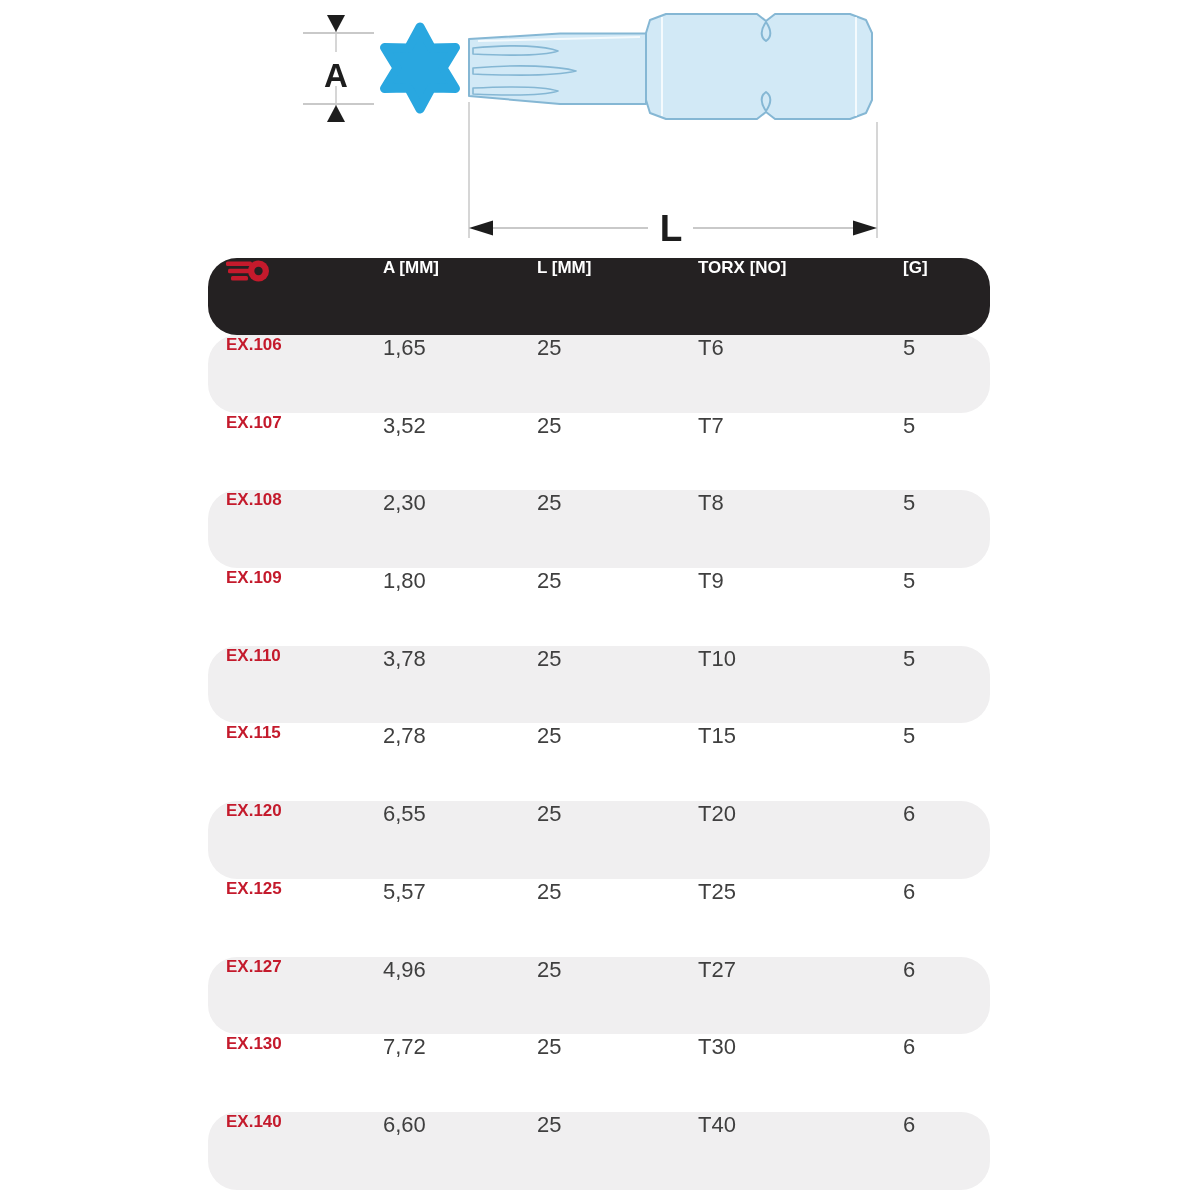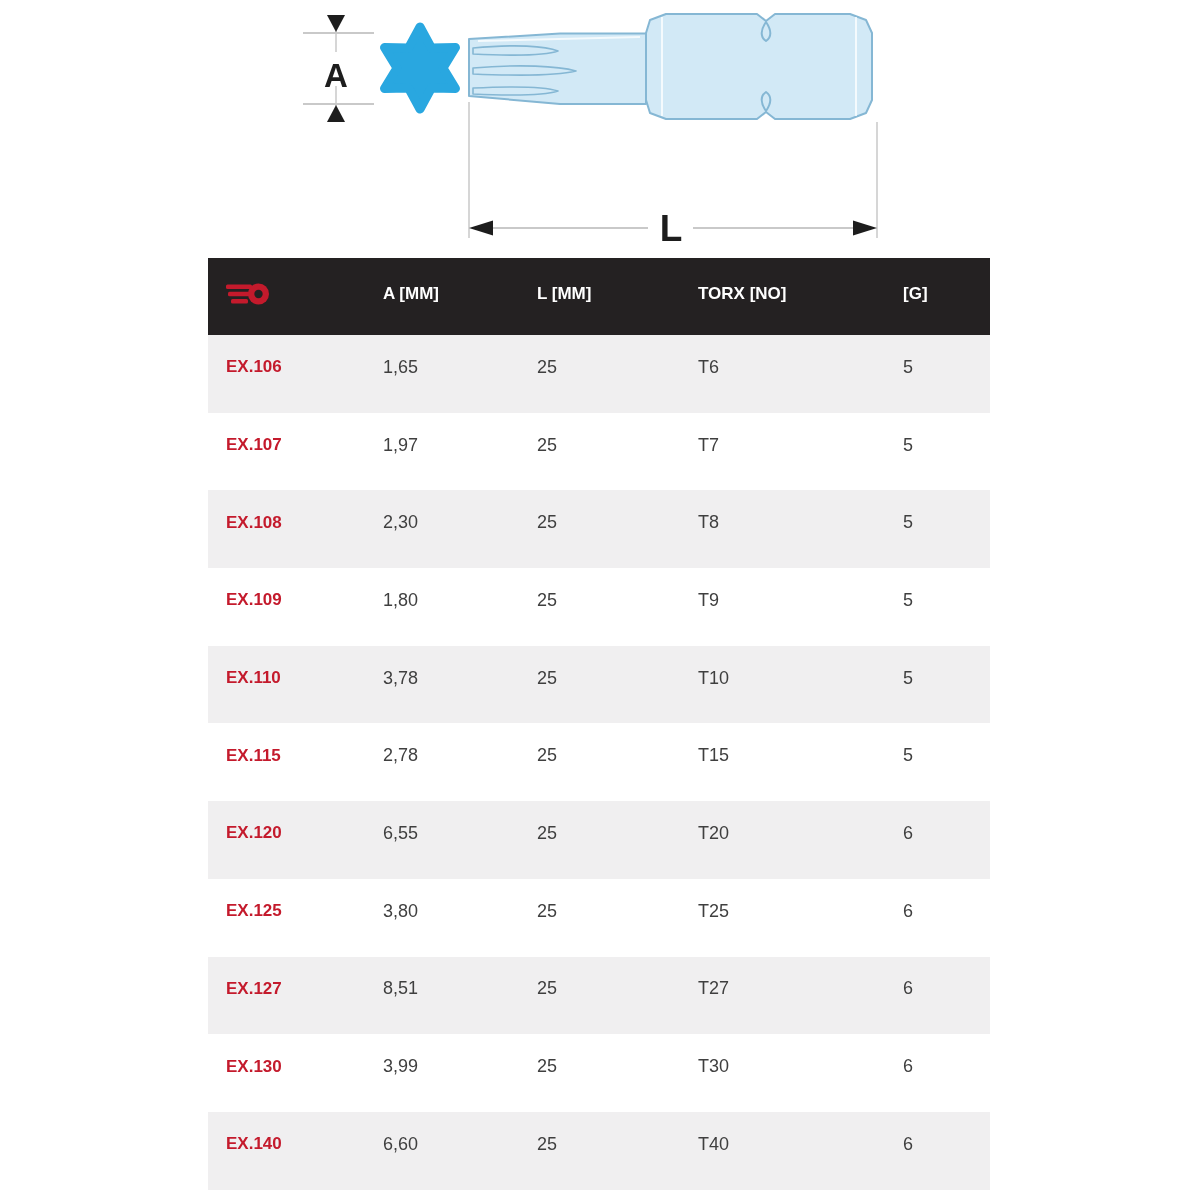--- a/index.html
+++ b/index.html
@@ -6,31 +6,31 @@
   html,body { width:1200px; height:1200px; background:#ffffff; position:relative;
               font-family:"Liberation Sans", sans-serif; }
   :root{
     --brand-red:#c41a2c; --header-bg:#242122; --row-alt:#f0eff0;
     --value-text:#3f3f3f; --star-blue:#29a7e0; --bit-fill:#d2e9f6;
     --bit-stroke:#85b7d4; --dim-line:#c9c9c9; --dim-dark:#1d1d1d;
   }
   #diagram { position:absolute; left:0; top:0; }
   #spec-table { position:absolute; left:208px; top:258px; width:782px;
                 font-size:17px; }
-  .row { display:flex; align-items:center; height:77.7px; padding-bottom:13px; }
+  .row { display:flex; height:77.7px; padding-bottom:13px;border-radius:29px; }
   .hdr { height:77px; background:var(--header-bg); color:#ffffff;
          font-weight:700; padding-bottom:6px; }
   .row:nth-child(odd):not(.hdr){ background:var(--row-alt); }
   .cell { flex:0 0 auto; }
   .cell-ref     { width:175px; padding-left:18px; color:var(--brand-red); font-weight:700; }
   .cell-a_mm    { width:154px; }
   .cell-l_mm    { width:161px; }
   .cell-torx_no { width:205px; }
   .cell-g       { width:87px; }
-  .row:not(.hdr) .cell:not(.cell-ref){ color:var(--value-text); font-weight:400; font-size:18px; }
+  .row:not(.hdr) .cell:not(.cell-ref){ color:var(--value-text); font-weight:400; font-size:22px; }
   .hdr .cell { color:#ffffff; }
   .logo-svg { display:block; }
 </style>
 </head>
 <body>
 
 <svg id="diagram" width="1200" height="255" viewBox="0 0 1200 255">
 
   <g>
     <line x1="303" y1="33" x2="374" y2="33" stroke="var(--dim-line)" stroke-width="2"></line>
@@ -101,21 +101,21 @@
   <div id="table-body">
       <div class="row">
         <div class="cell cell-ref">EX.106</div>
         <div class="cell cell-a_mm">1,65</div>
         <div class="cell cell-l_mm">25</div>
         <div class="cell cell-torx_no">T6</div>
         <div class="cell cell-g">5</div>
       </div>
       <div class="row">
         <div class="cell cell-ref">EX.107</div>
-        <div class="cell cell-a_mm">1,97</div>
+        <div class="cell cell-a_mm">3,52</div>
         <div class="cell cell-l_mm">25</div>
         <div class="cell cell-torx_no">T7</div>
         <div class="cell cell-g">5</div>
       </div>
       <div class="row">
         <div class="cell cell-ref">EX.108</div>
         <div class="cell cell-a_mm">2,30</div>
         <div class="cell cell-l_mm">25</div>
         <div class="cell cell-torx_no">T8</div>
         <div class="cell cell-g">5</div>
@@ -143,35 +143,35 @@
       </div>
       <div class="row">
         <div class="cell cell-ref">EX.120</div>
         <div class="cell cell-a_mm">6,55</div>
         <div class="cell cell-l_mm">25</div>
         <div class="cell cell-torx_no">T20</div>
         <div class="cell cell-g">6</div>
       </div>
       <div class="row">
         <div class="cell cell-ref">EX.125</div>
-        <div class="cell cell-a_mm">3,80</div>
+        <div class="cell cell-a_mm">5,57</div>
         <div class="cell cell-l_mm">25</div>
         <div class="cell cell-torx_no">T25</div>
         <div class="cell cell-g">6</div>
       </div>
       <div class="row">
         <div class="cell cell-ref">EX.127</div>
-        <div class="cell cell-a_mm">8,51</div>
+        <div class="cell cell-a_mm">4,96</div>
         <div class="cell cell-l_mm">25</div>
         <div class="cell cell-torx_no">T27</div>
         <div class="cell cell-g">6</div>
       </div>
       <div class="row">
         <div class="cell cell-ref">EX.130</div>
-        <div class="cell cell-a_mm">3,99</div>
+        <div class="cell cell-a_mm">7,72</div>
         <div class="cell cell-l_mm">25</div>
         <div class="cell cell-torx_no">T30</div>
         <div class="cell cell-g">6</div>
       </div>
       <div class="row">
         <div class="cell cell-ref">EX.140</div>
         <div class="cell cell-a_mm">6,60</div>
         <div class="cell cell-l_mm">25</div>
         <div class="cell cell-torx_no">T40</div>
         <div class="cell cell-g">6</div>

